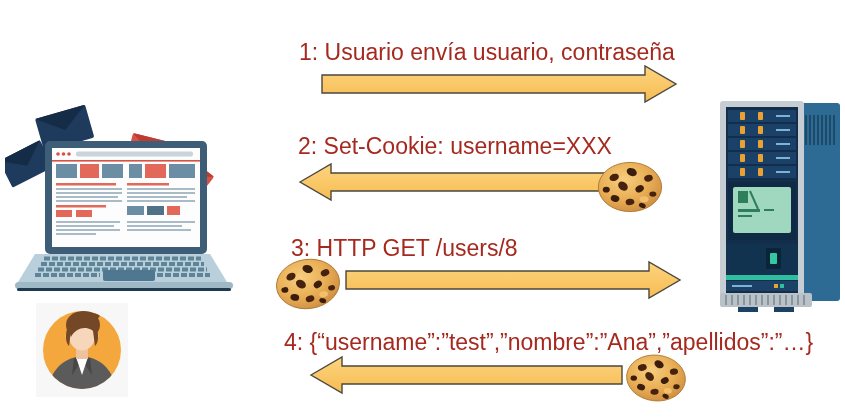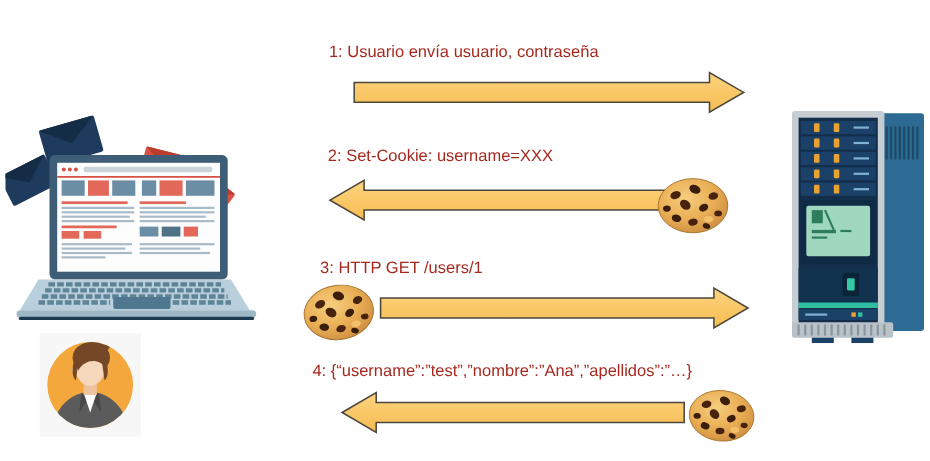--- a/index.html
+++ b/index.html
@@ -6,21 +6,21 @@
   .canvas{
     position:relative;
     width:845px;height:419px;
     background:#ffffff;
     overflow:hidden;
     font-family:"Liberation Sans","DejaVu Sans",sans-serif;
   }
   .art{position:absolute;}
   .msg{
     position:absolute;
-    font-size:15px;
+    font-size:23px;
     color:#A6291F;
     white-space:nowrap;
     letter-spacing:0px;
   }
   #msg1{left:299px;top:39px;}
   #msg2{left:298px;top:133px;}
   #msg3{left:291px;top:235px;}
   #msg4{left:284px;top:329px;}
   .overlay{position:absolute;left:0;top:0;width:845px;height:419px;}
   .avatar-box{
@@ -276,16 +276,16 @@
     <g transform="translate(308,284) rotate(-8)">
       <use href="#cookie" x="-37" y="-29" width="74" height="58"></use>
     </g>
     <g transform="translate(656,378) rotate(6)">
       <use href="#cookie" x="-36" y="-27" width="72" height="54"></use>
     </g>
   </svg>
 
   <div class="msg" id="msg1">1: Usuario envía usuario, contraseña</div>
   <div class="msg" id="msg2">2: Set-Cookie: username=XXX</div>
-  <div class="msg" id="msg3">3: HTTP GET /users/1</div>
+  <div class="msg" id="msg3">3: HTTP GET /users/8</div>
   <div class="msg" id="msg4">4: {“username”:”test”,”nombre”:”Ana”,”apellidos”:”…}</div>
 
 </div>
 
 </body></html>

